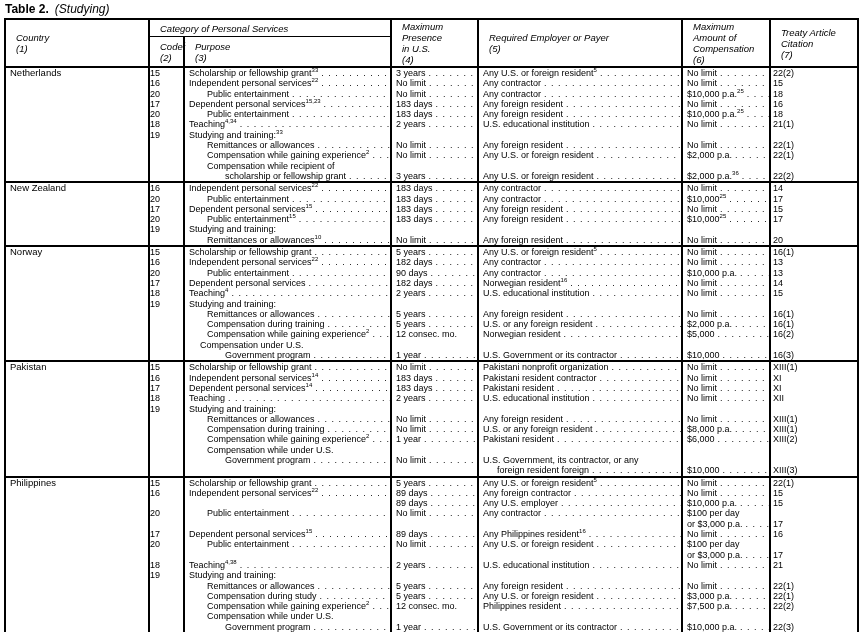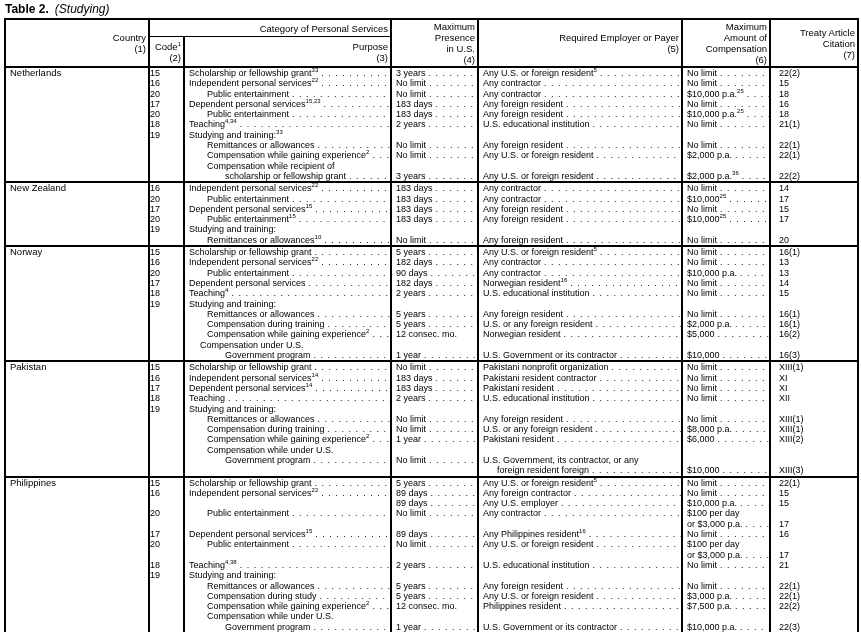--- a/index.html
+++ b/index.html
@@ -12,40 +12,40 @@
   .title .tt{font-weight:bold;}
   .title .tc{font-style:italic;margin-left:6px;}
   table.tbl{
     position:absolute;left:4px;top:18px;
     border-collapse:collapse;table-layout:fixed;width:853px;
     border:2px solid #000;
   }
   
   thead th{
     font-weight:normal;font-size:9.5px;line-height:11px;
-    text-align:right;vertical-align:middle;padding:1px 2px;
+    text-align:left;vertical-align:middle;padding:1px 10px;font-style:italic;
   }
   thead{border-bottom:2px solid #000;}
   th.b-l,td.b-l{border-left:2px solid #000;}
   th.cat{border-bottom:1px solid #000;height:14px;}
   th.country-h{width:144px;}
   
   tbody{border-top:2px solid #000;}
   tbody td{
     font-size:9px;line-height:10.3px;padding:0;vertical-align:top;
     white-space:nowrap;overflow:hidden;
   }
   td.country{font-size:9.5px;padding-left:4px;vertical-align:top;}
   td.code{text-align:center;}
   .cl{display:flex;align-items:baseline;overflow:hidden;}
   .tx{white-space:nowrap;}
   sup{font-size:6px;line-height:0;vertical-align:super;letter-spacing:0;}
   .dt{flex:1 1 auto;overflow:hidden;white-space:nowrap;margin-left:3px;letter-spacing:1px;}
   .dt::after{content:". . . . . . . . . . . . . . . . . . . . . . . . . . . . . . . . . . . .";}
-  td.cite-cell{padding-left:8px;}
+  td.cite-cell{padding-left:2px;}
 </style>
 </head>
 <body>
 
 <div class="page">
   <div class="title">
     <span class="tt">Table 2.</span><span class="tc">(Studying)</span>
   </div>
 
   <table class="tbl">

